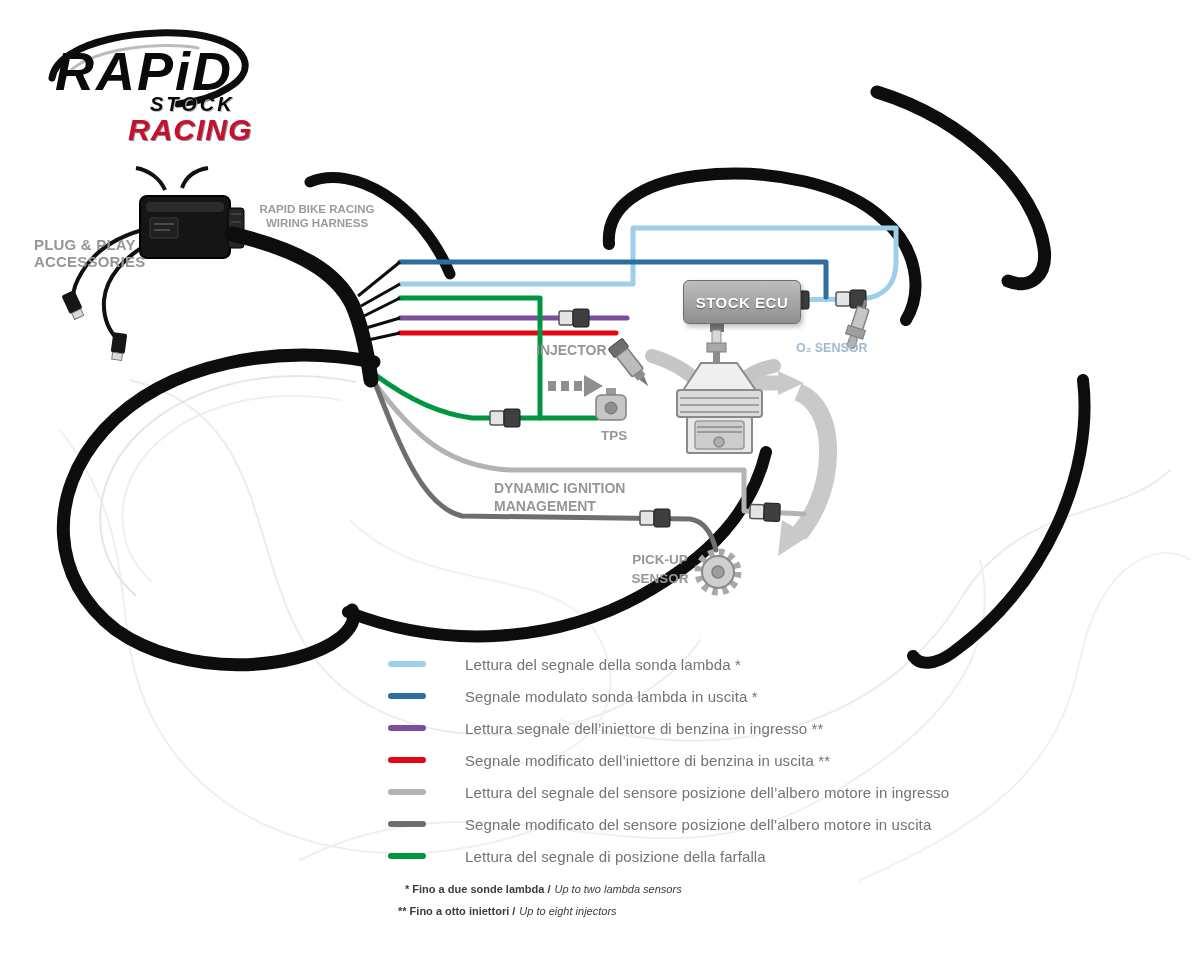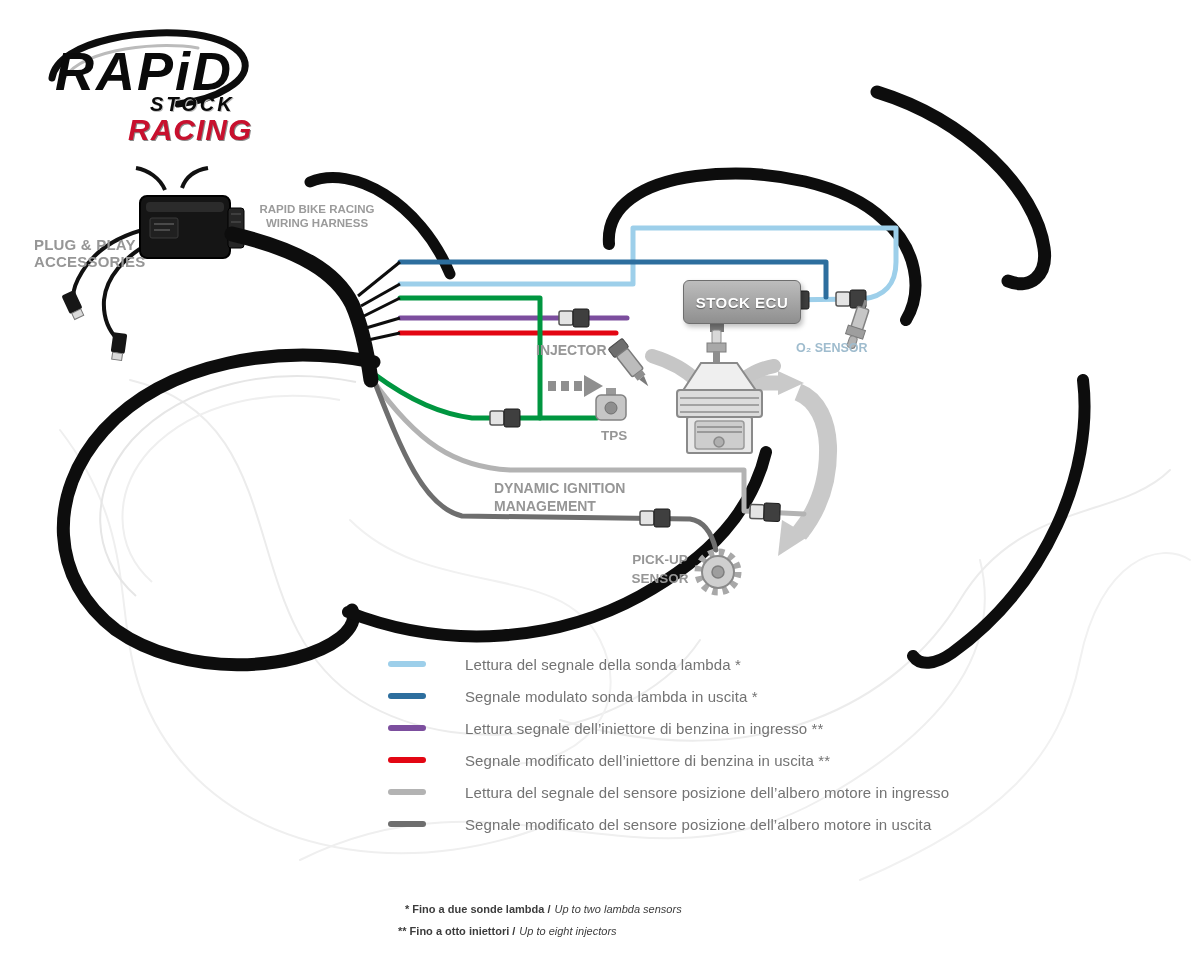--- a/index.html
+++ b/index.html
@@ -37,21 +37,21 @@
   }
 
   
   .legend { position:absolute; left:388px; top:648px; }
   .legend-row { display:flex; align-items:center; height:32px; }
   .legend-swatch { width:38px; height:6px; border-radius:3px; margin-right:39px; flex:none; }
   .legend-label { font-size:15px; color:#737373; letter-spacing:0.1px; white-space:nowrap; }
 
   
   .footnotes { position:absolute; left:398px; top:878px; font-size:11px; color:#3c3c3c; line-height:22px; }
-  .fn-row-1 { margin-left:7px;margin-top:20px; }
+  .fn-row-1 { margin-left:7px; }
   .fn-it { font-weight:bold; }
   .fn-en { font-style:italic; margin-left:4px; }
 </style>
 </head>
 <body>
 
 <div class="stage">
 
   <svg width="1199" height="953" viewBox="0 0 1199 953">
 
@@ -256,20 +256,24 @@
       <div class="legend-label">Segnale modificato dell’iniettore di benzina in uscita **</div>
     </div>
     <div class="legend-row">
       <div class="legend-swatch" style="background: rgb(179, 179, 179);"></div>
       <div class="legend-label">Lettura del segnale del sensore posizione dell’albero motore in ingresso</div>
     </div>
     <div class="legend-row">
       <div class="legend-swatch" style="background: rgb(110, 110, 110);"></div>
       <div class="legend-label">Segnale modificato del sensore posizione dell’albero motore in uscita</div>
     </div>
+    <div class="legend-row">
+      <div class="legend-swatch" style="background: rgb(0, 150, 64);"></div>
+      <div class="legend-label">Lettura del segnale di posizione della farfalla</div>
+    </div>
   </div>
 
   <div class="footnotes">
     <div class="fn-row-1">
       <span class="fn-it">* Fino a due sonde lambda /</span><span class="fn-en">Up to two lambda sensors</span>
     </div>
     <div>
       <span class="fn-it">** Fino a otto iniettori /</span><span class="fn-en">Up to eight injectors</span>
     </div>
   </div>

